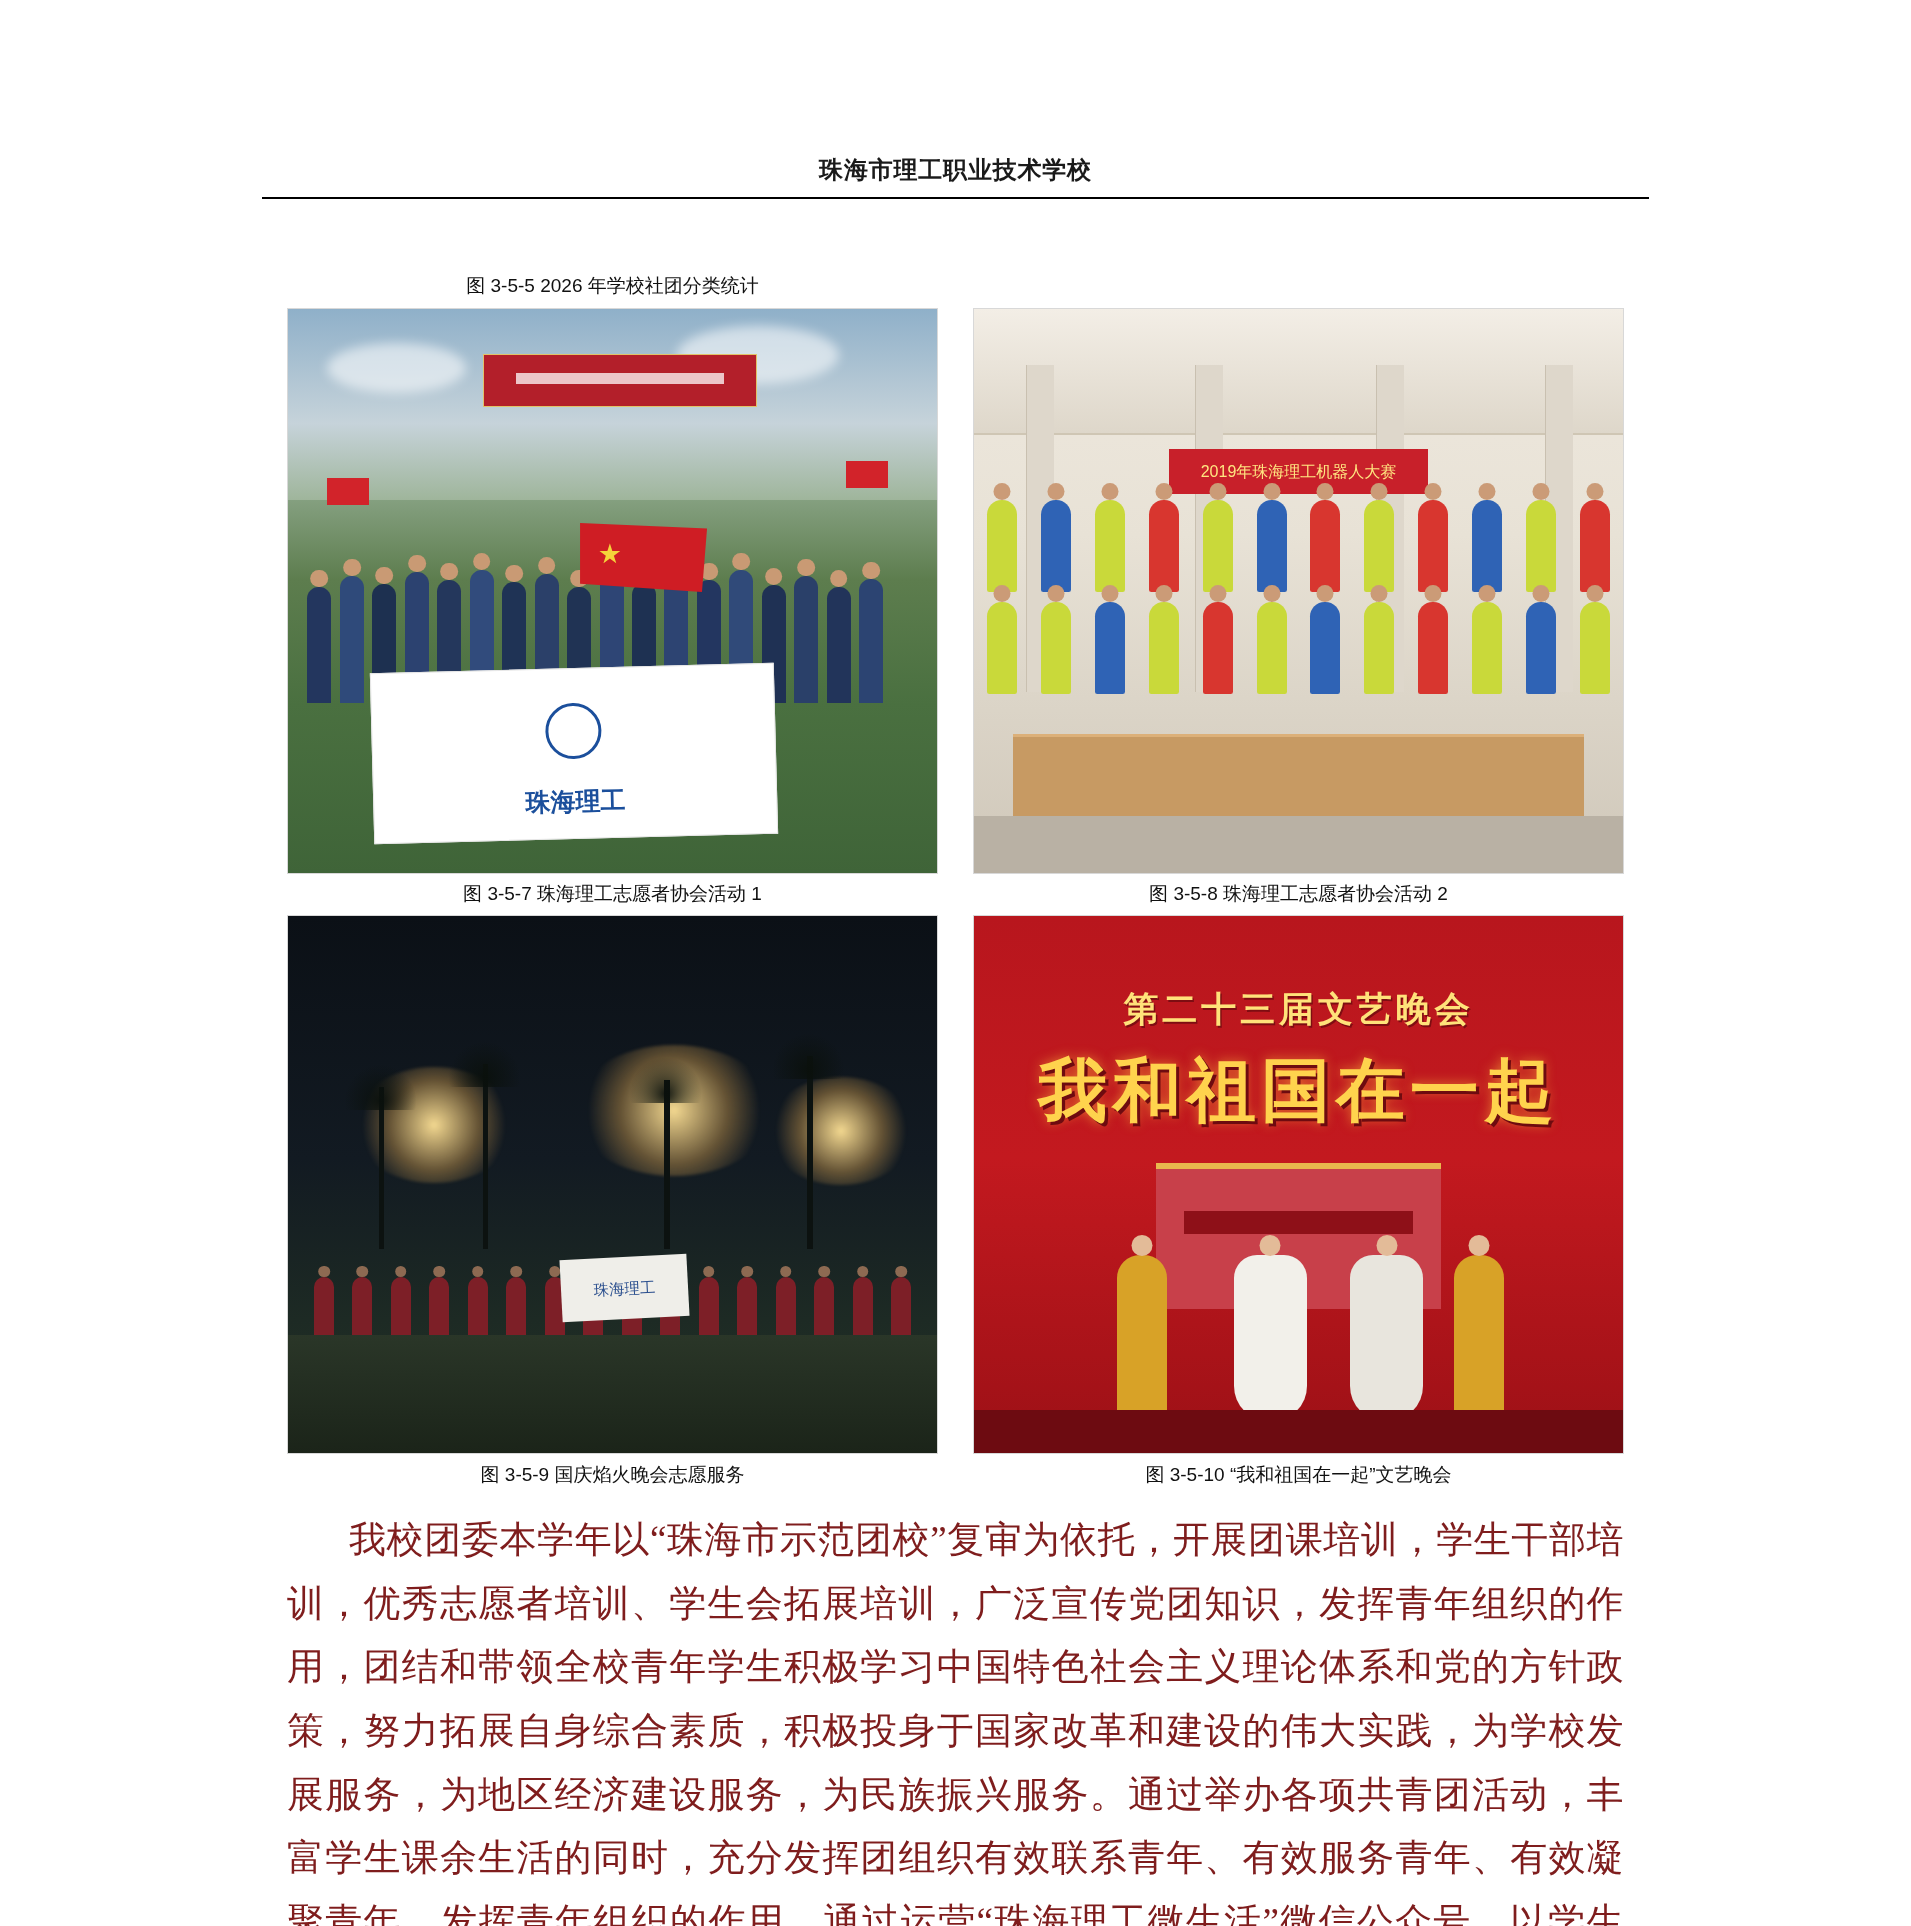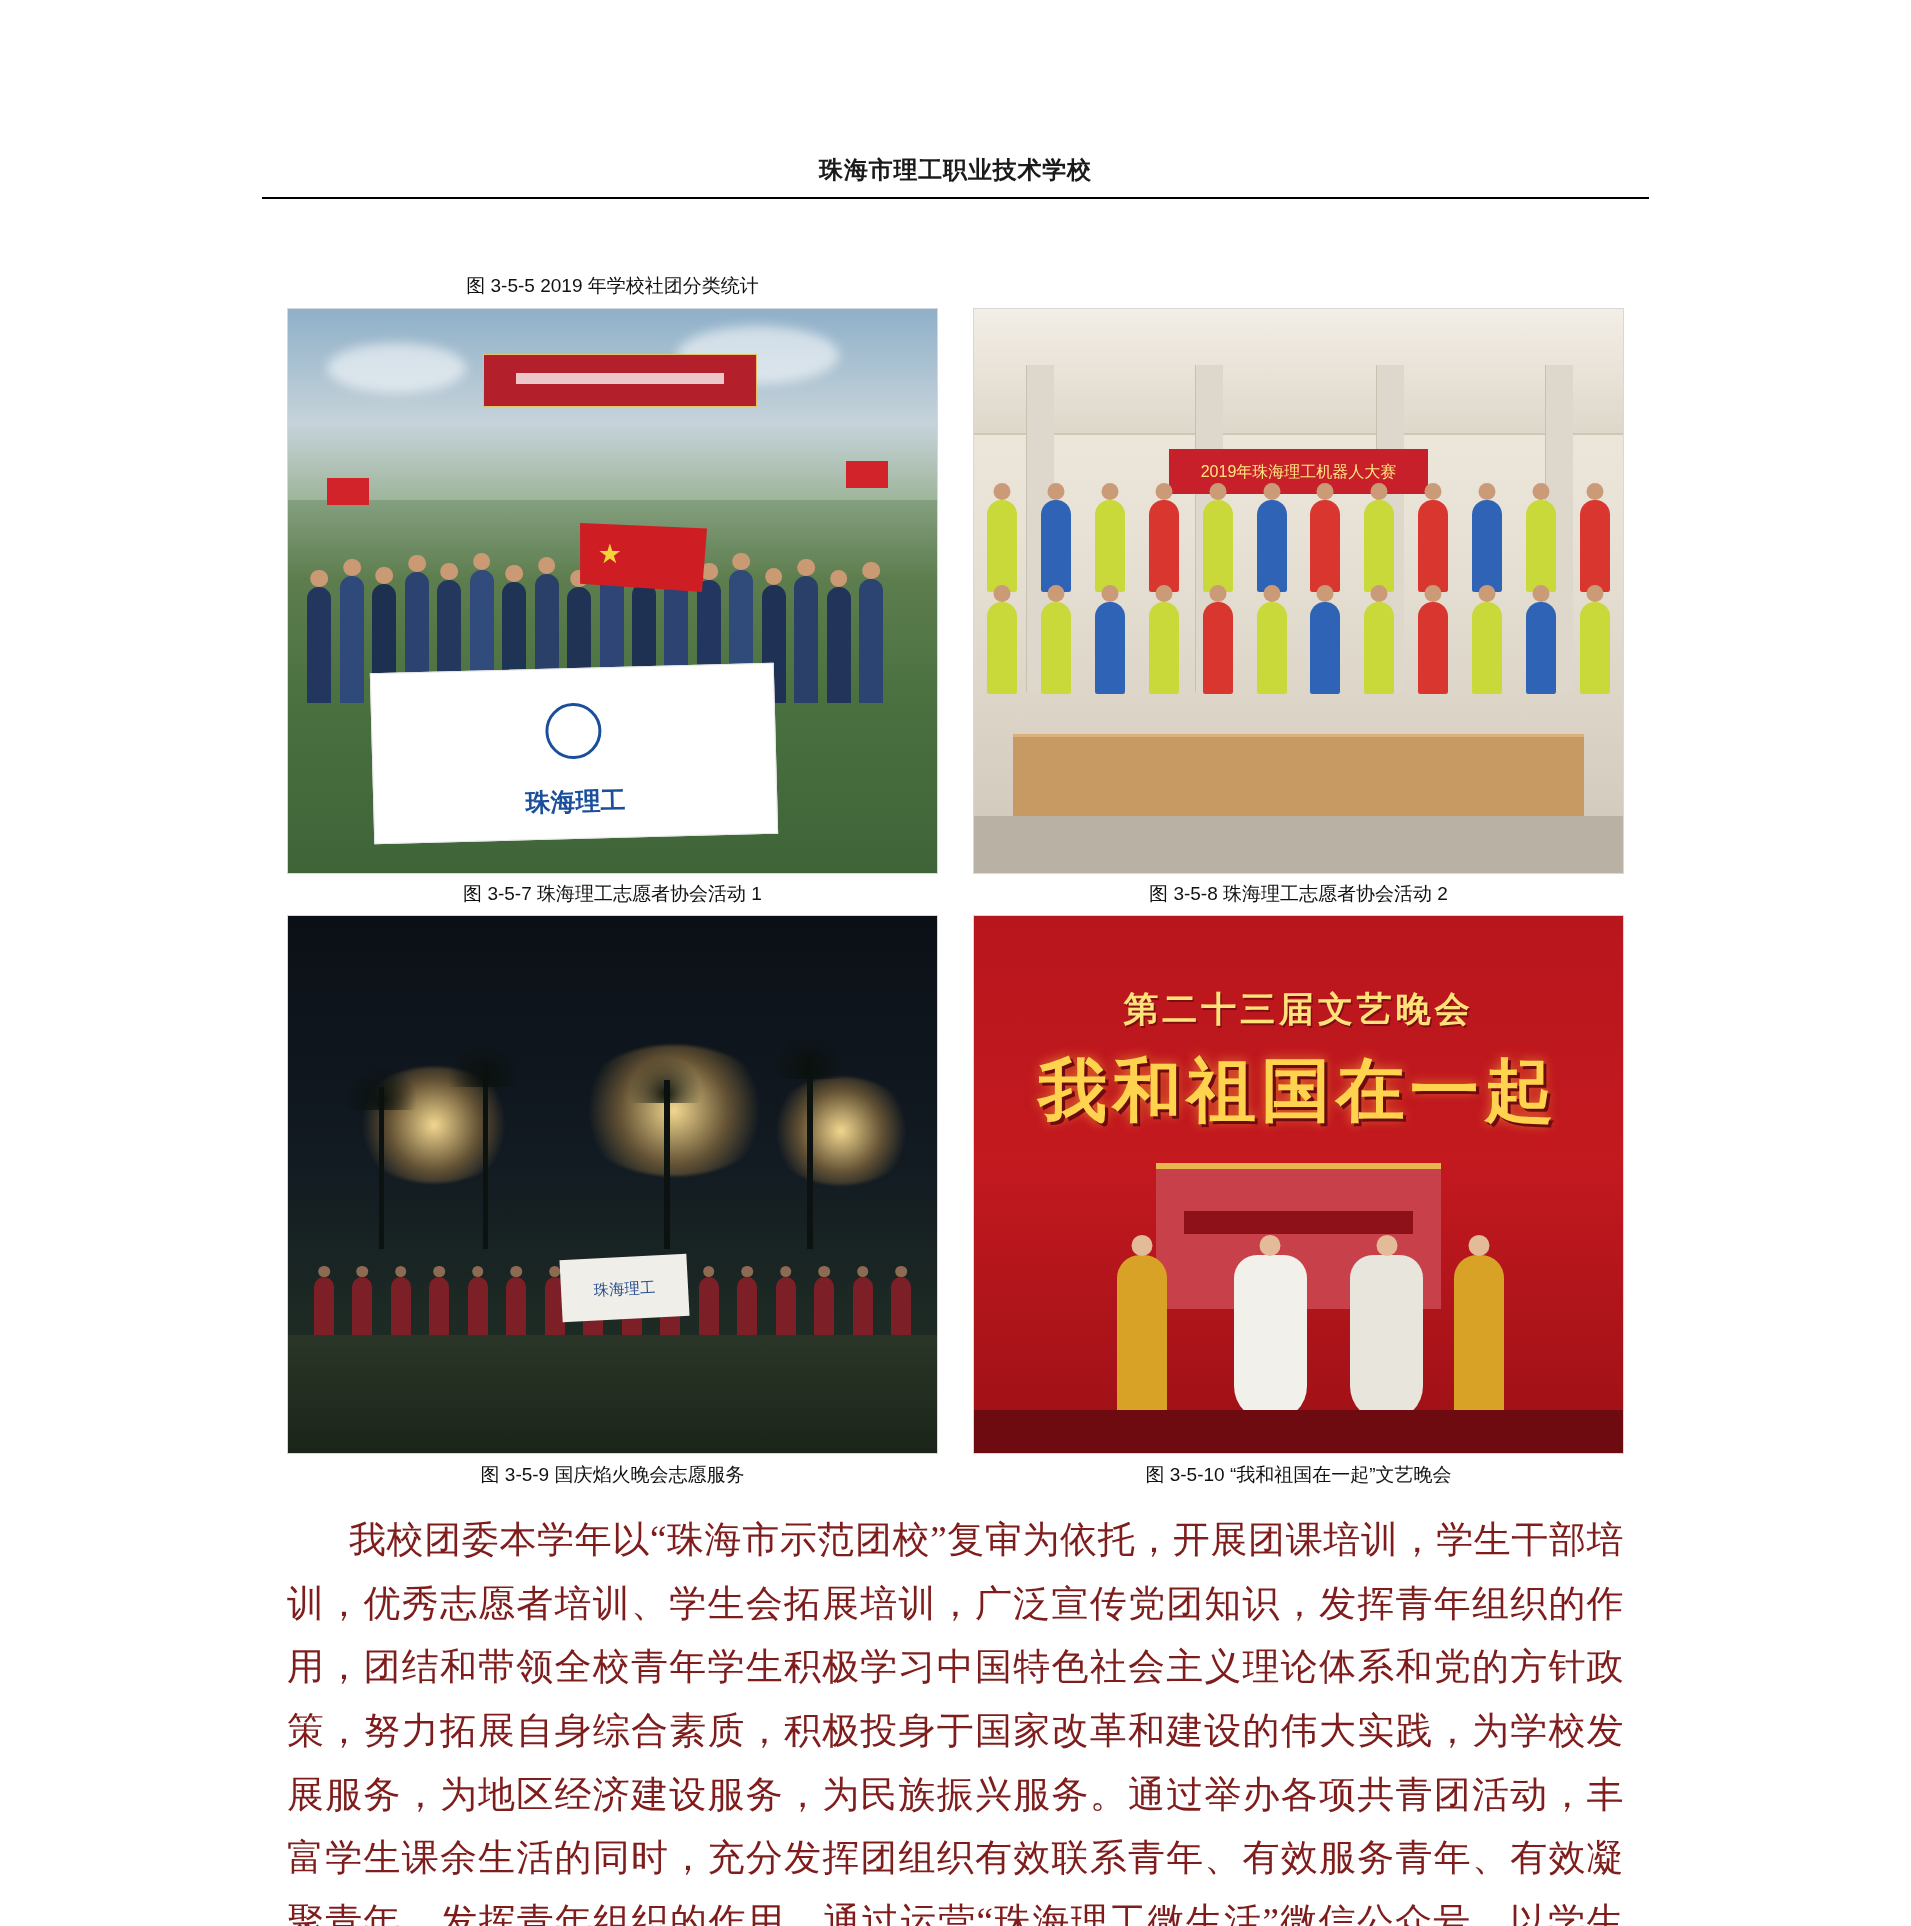--- a/index.html
+++ b/index.html
@@ -357,21 +357,21 @@
 
   <div class="header">
     <div class="header-title">珠海市理工职业技术学校</div>
   </div>
   <div class="header-rule"></div>
 
   <div class="fig-area">
 
     <div class="fig-row">
       <div class="fig-col">
-        <div class="fig-caption">图 3-5-5  2019 年学校社团分类统计</div>
+        <div class="fig-caption">图 3-5-5  2026 年学校社团分类统计</div>
       </div>
     </div>
 
     <div class="fig-row">
 
       <div class="fig-col">
         <div class="photo p1">
           <div class="sky"></div>
           <div class="cloud" style="left:6%;top:6%;width:139px;height:50px;"></div>
           <div class="cloud" style="left:60%;top:3%;width:162px;height:58px;"></div>

